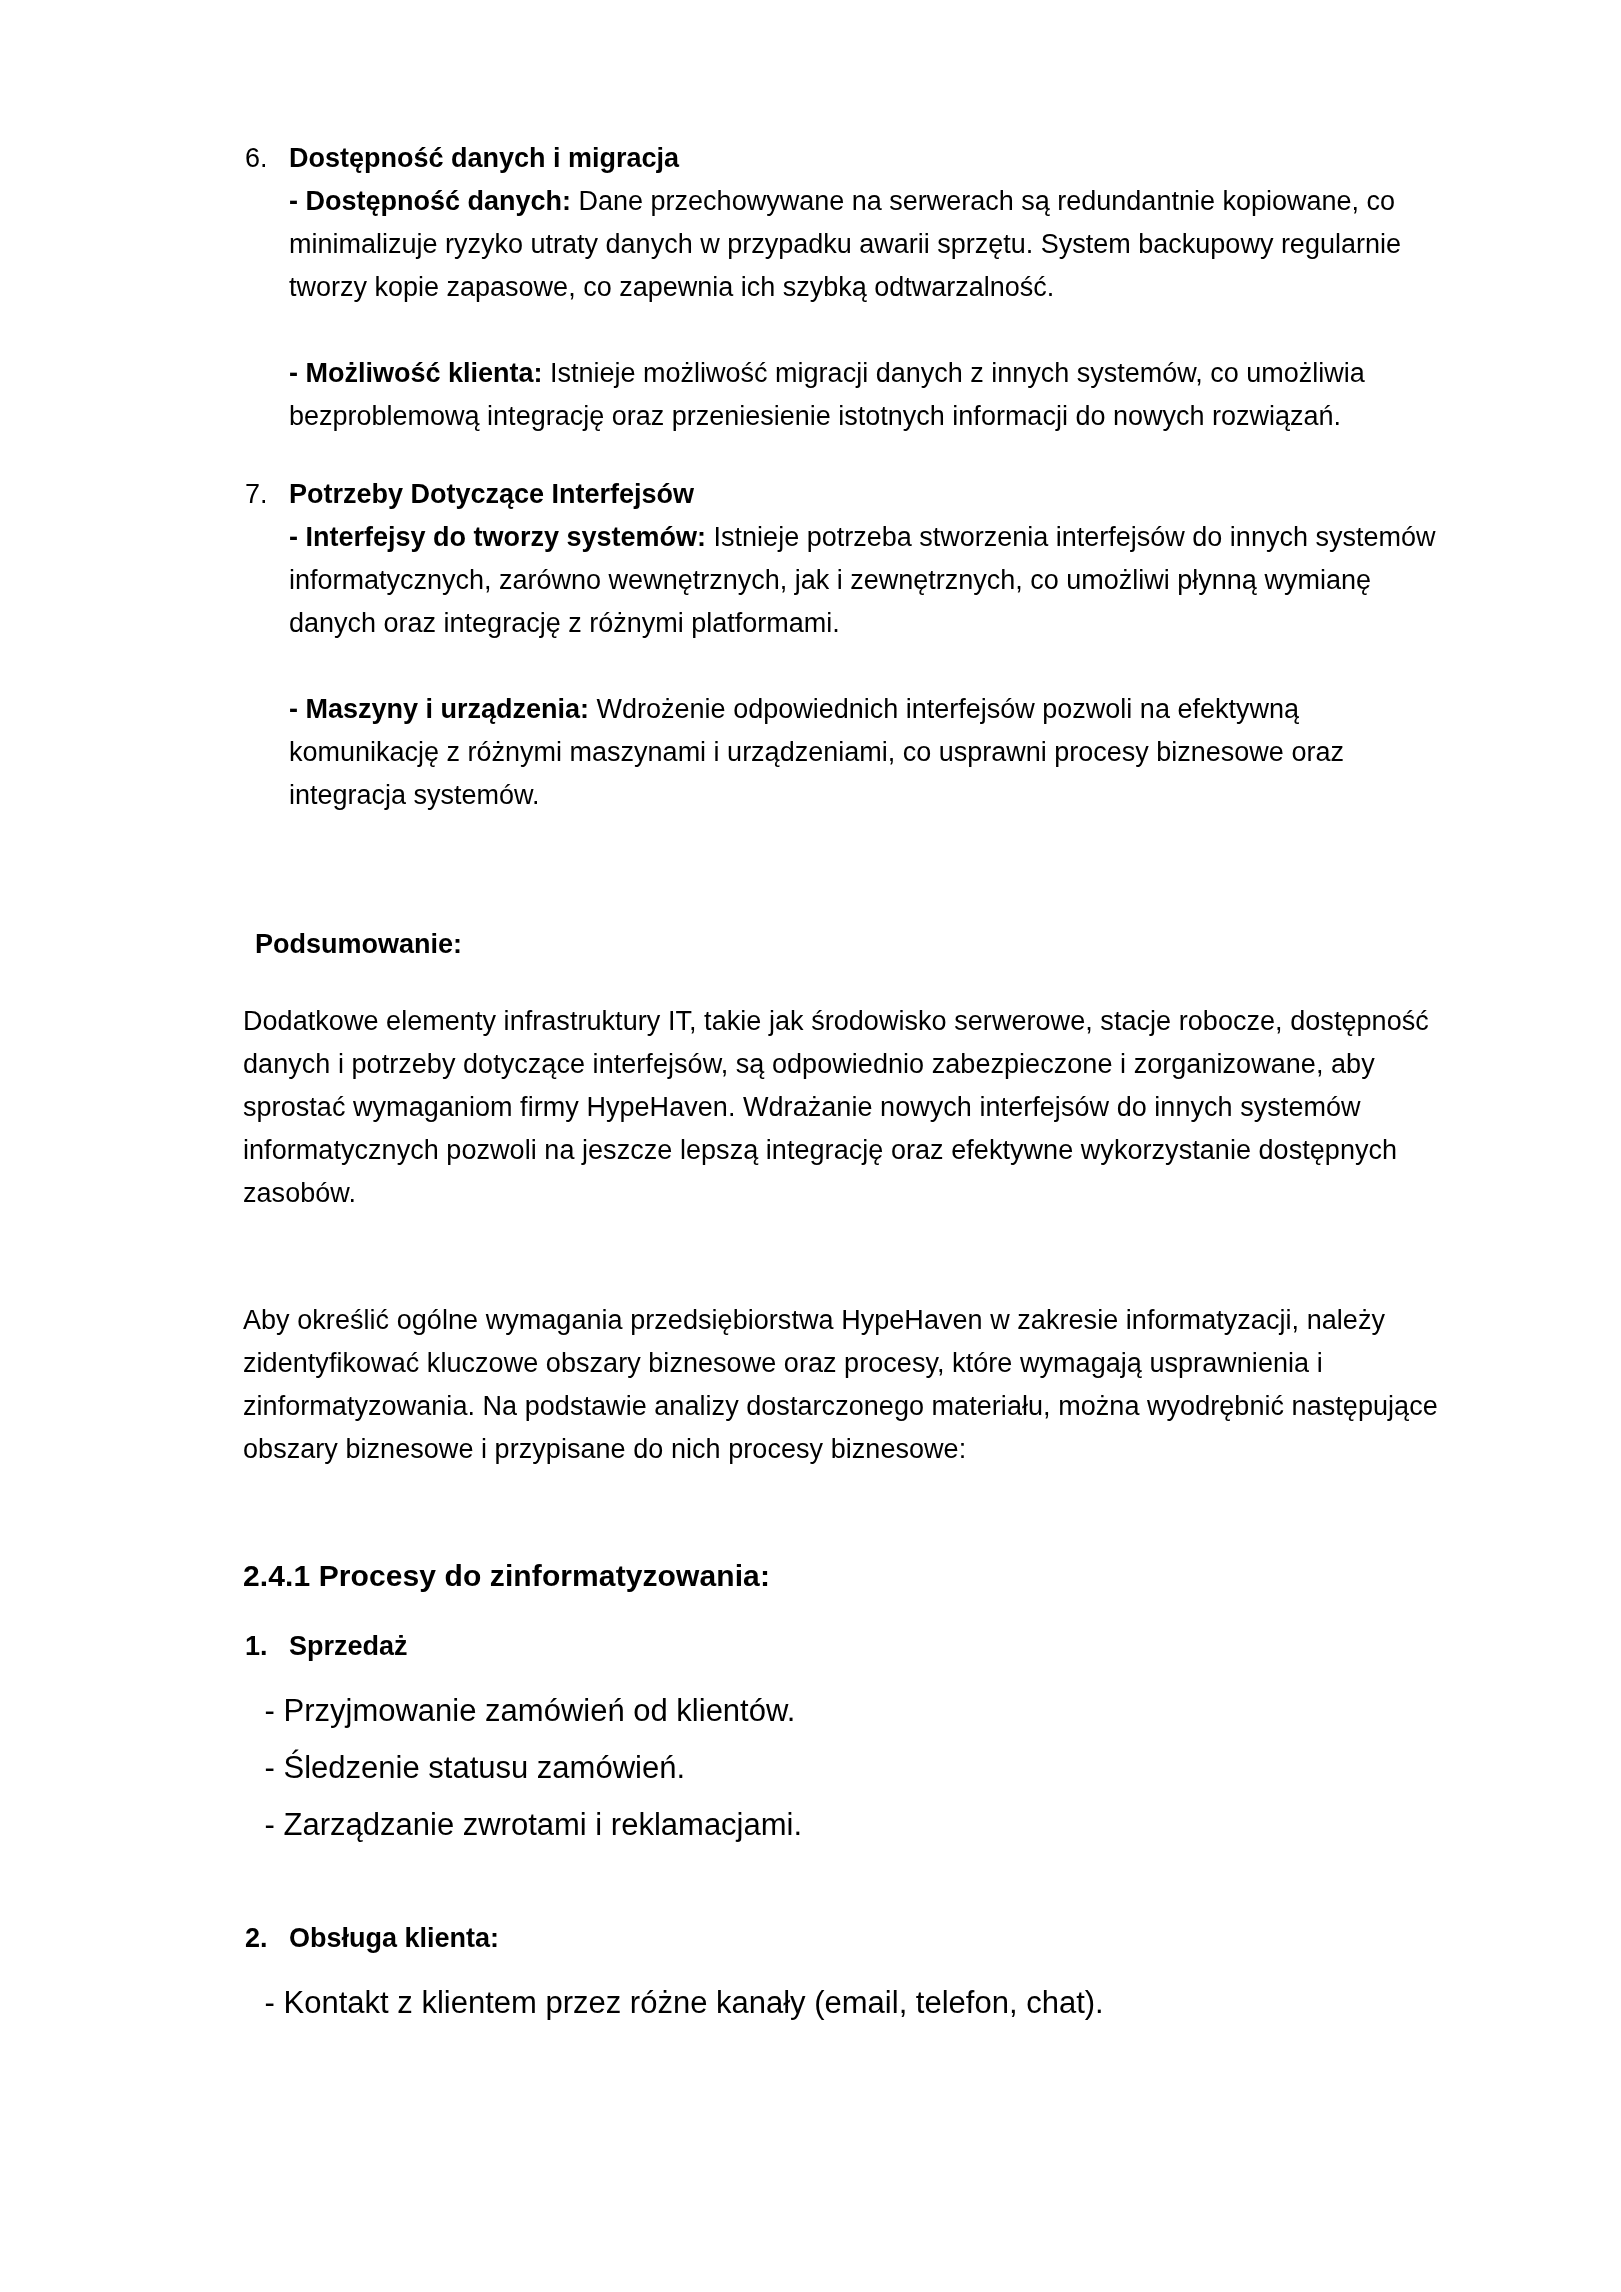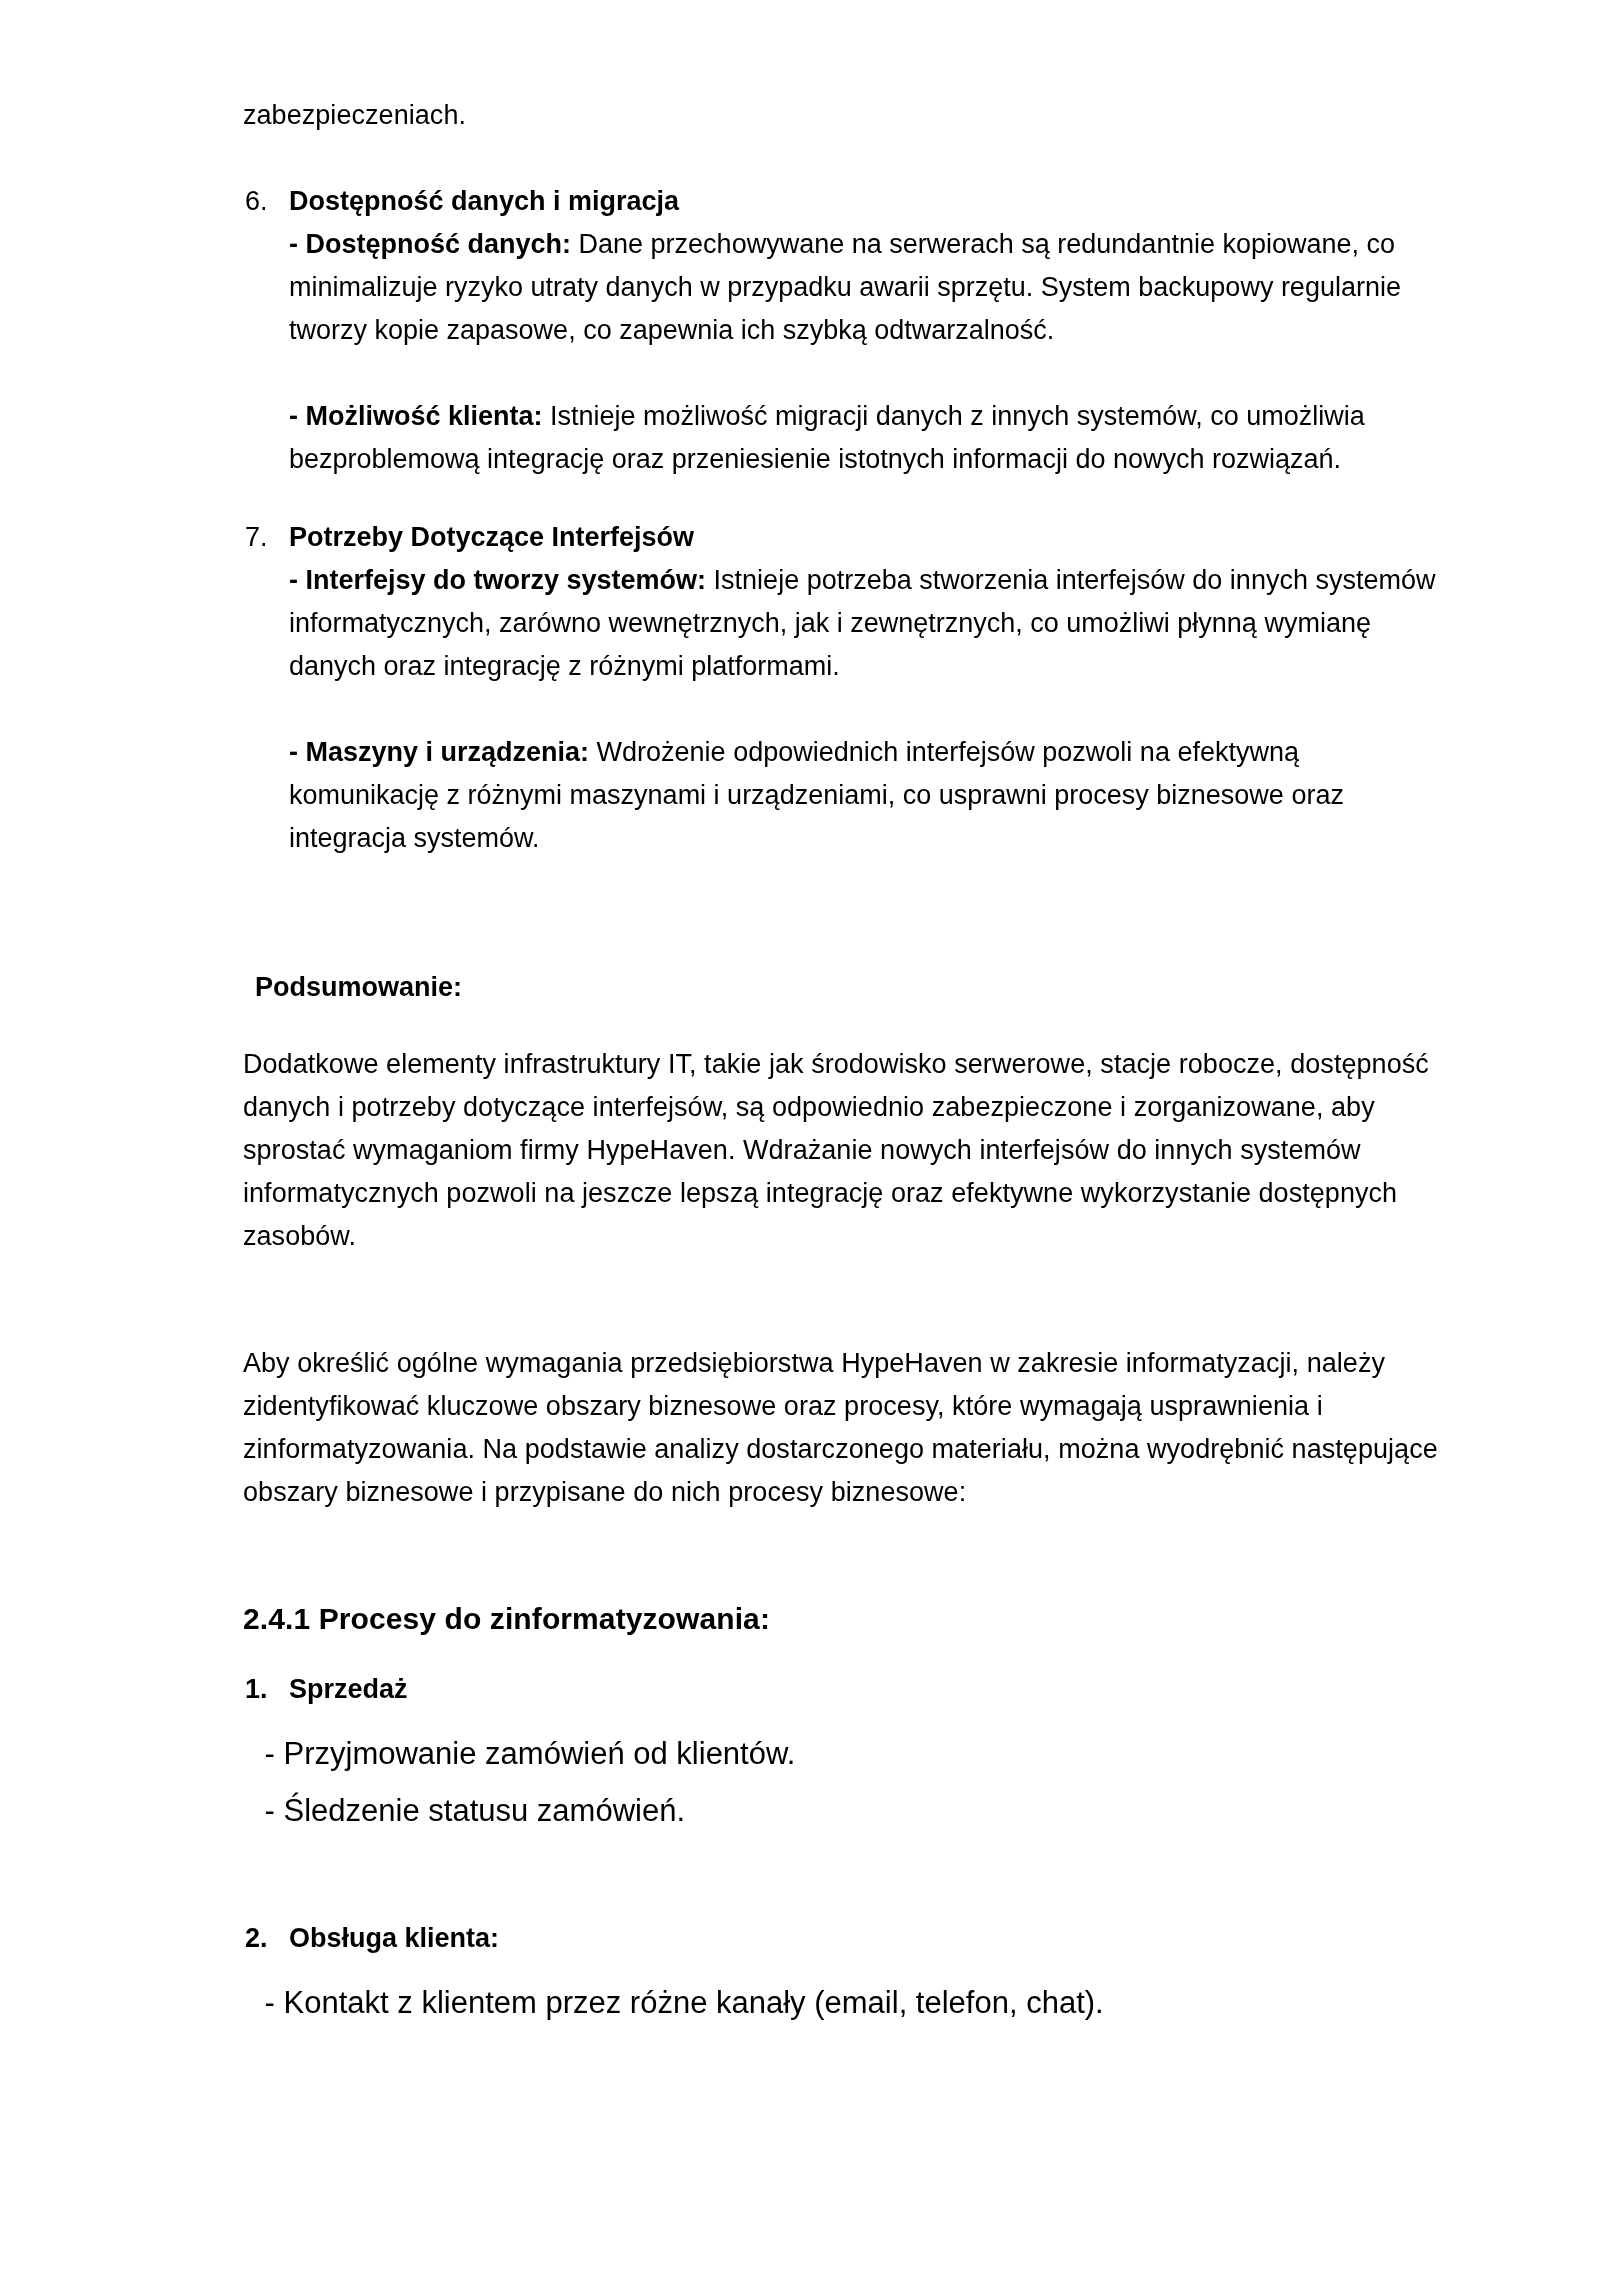--- a/index.html
+++ b/index.html
@@ -118,21 +118,20 @@
   }
 </style>
 </head>
 <body>
 
 <div class="page">
   <div class="content">
 
     <div class="gap-96"></div>
 
-    <p class="para">zabezpieczeniach.</p>
 
     <div class="gap-44"></div>
 
     <ul class="numlist">
       <li>
         <span class="marker">6.</span>
         <div class="li-title">Dostępność danych i migracja</div>
         <div class="li-body">
           <span class="bold">- Dostępność danych:</span><span> Dane przechowywane na serwerach są redundantnie kopiowane, co minimalizuje ryzyko utraty danych w przypadku awarii sprzętu. System backupowy regularnie tworzy kopie zapasowe, co zapewnia ich szybką odtwarzalność.</span>
         </div>
@@ -183,20 +182,21 @@
         <span>Sprzedaż</span>
       </li>
     </ul>
 
     <div class="gap-22"></div>
 
     <p class="dashline">- Przyjmowanie zamówień od klientów.</p>
     <div class="gap-14"></div>
     <p class="dashline">- Śledzenie statusu zamówień.</p>
     <div class="gap-14"></div>
+    <p class="dashline">- Zarządzanie zwrotami i reklamacjami.</p>
 
     <div class="gap-72"></div>
 
     <ul class="proclist">
       <li>
         <span class="marker">2.</span>
         <span>Obsługa klienta:</span>
       </li>
     </ul>
 

